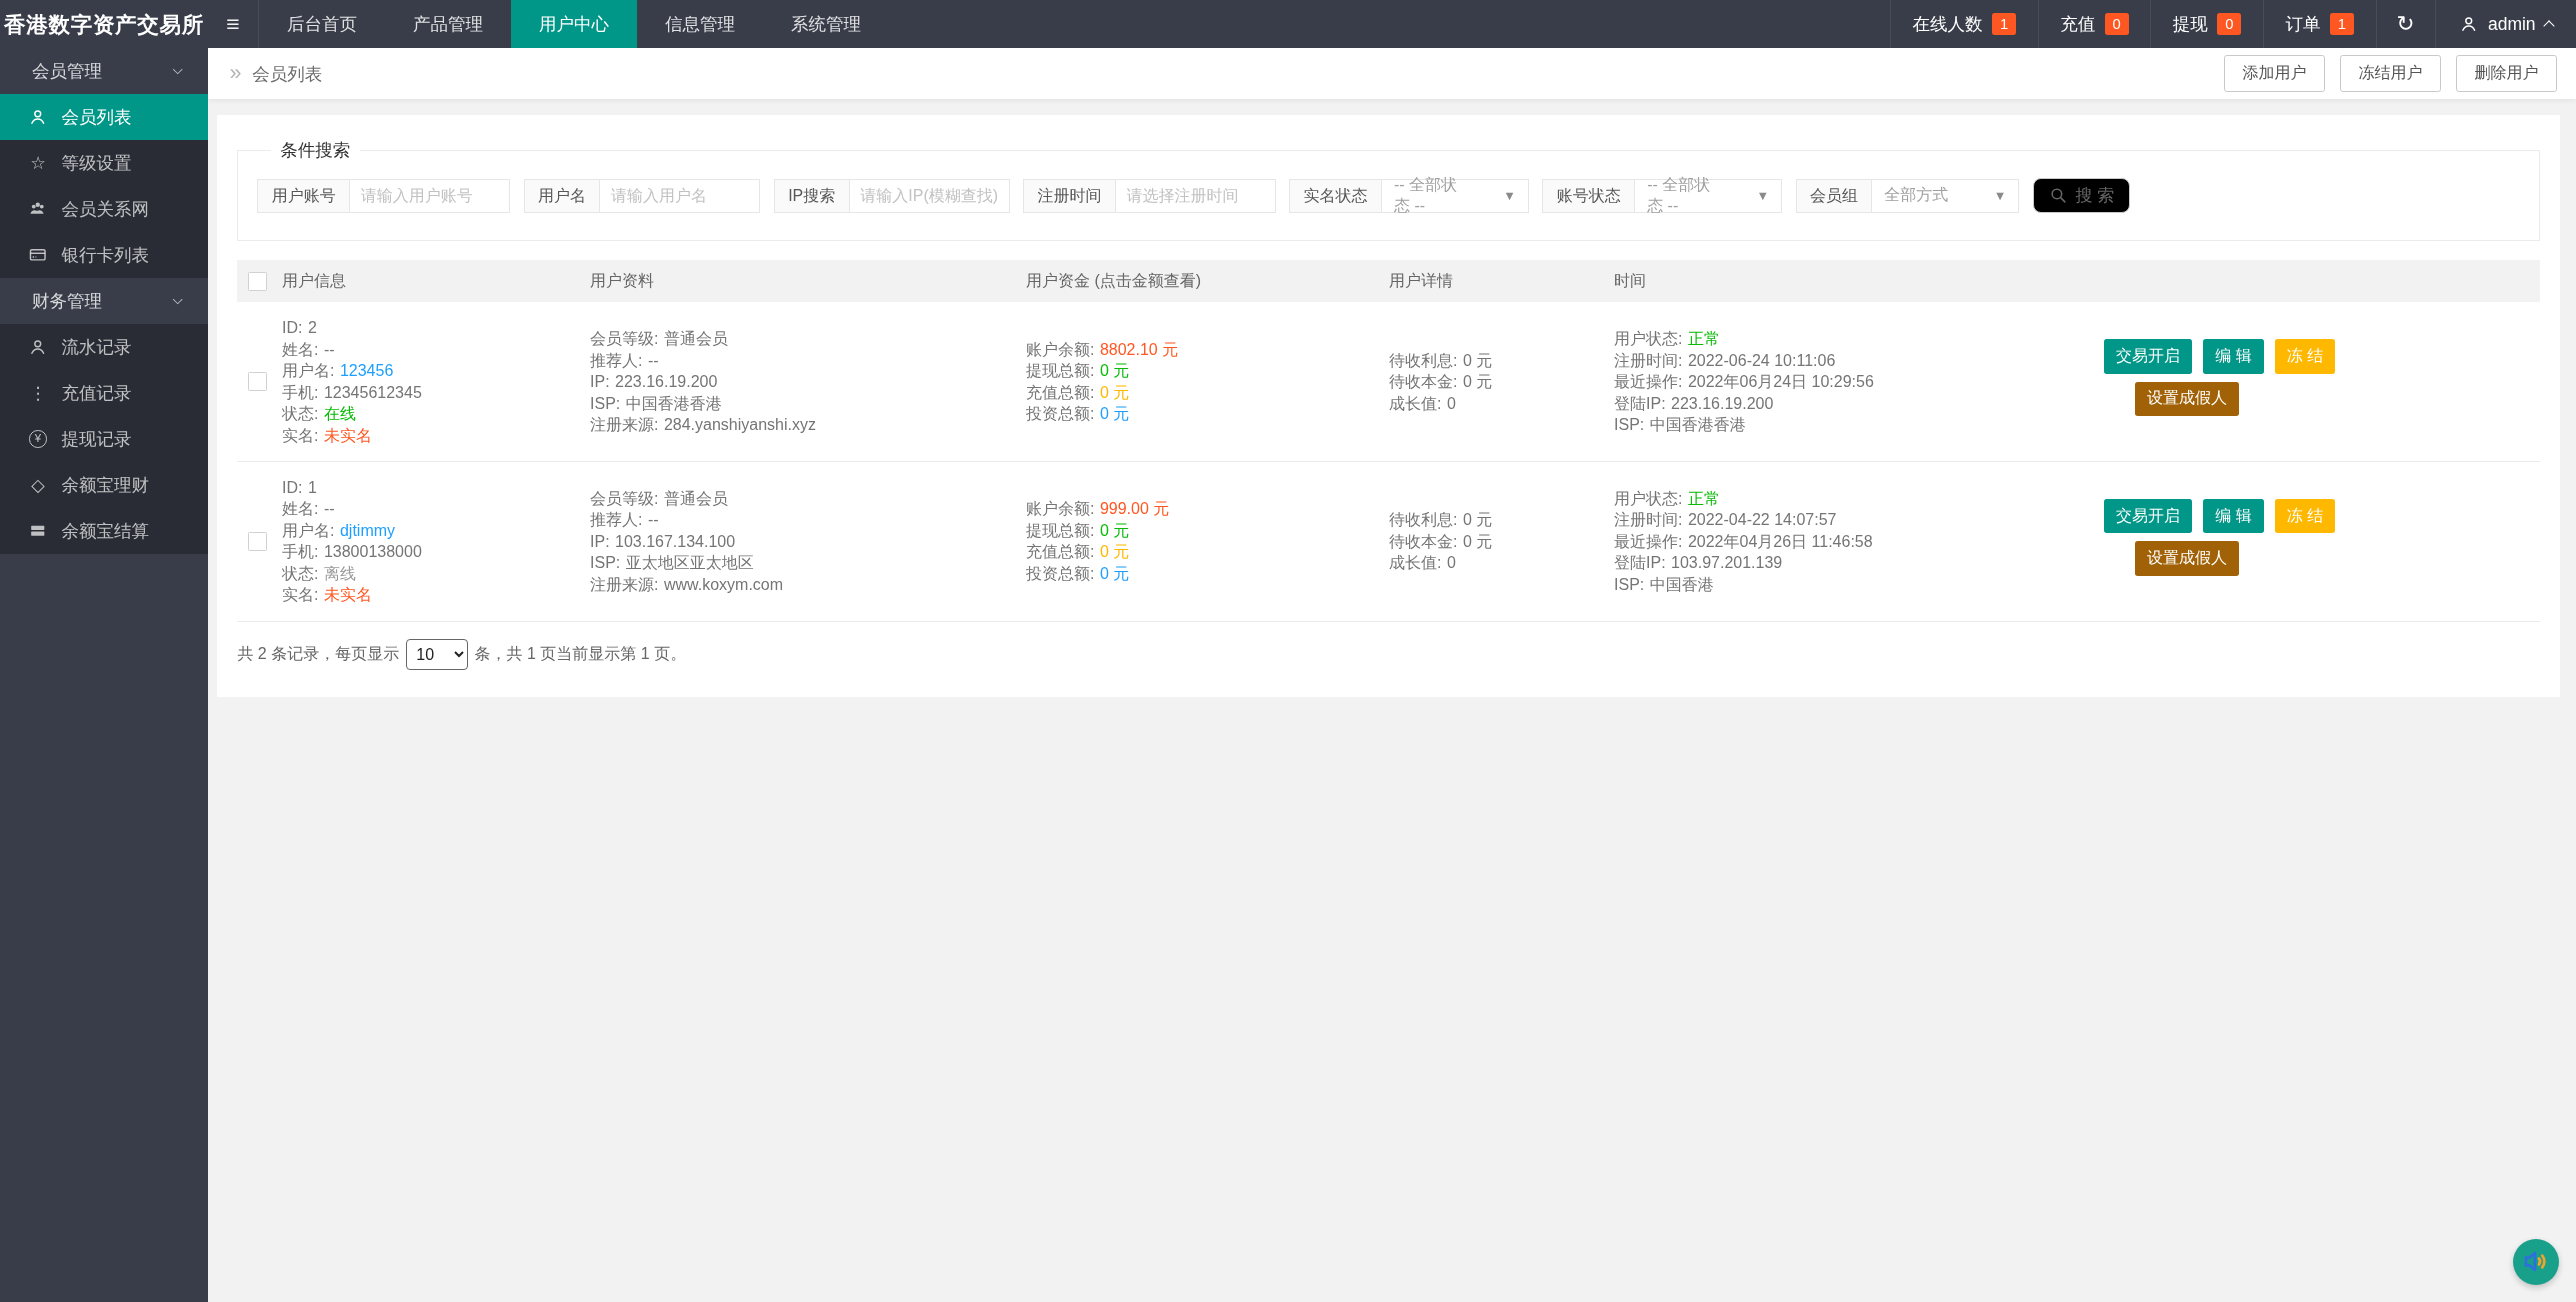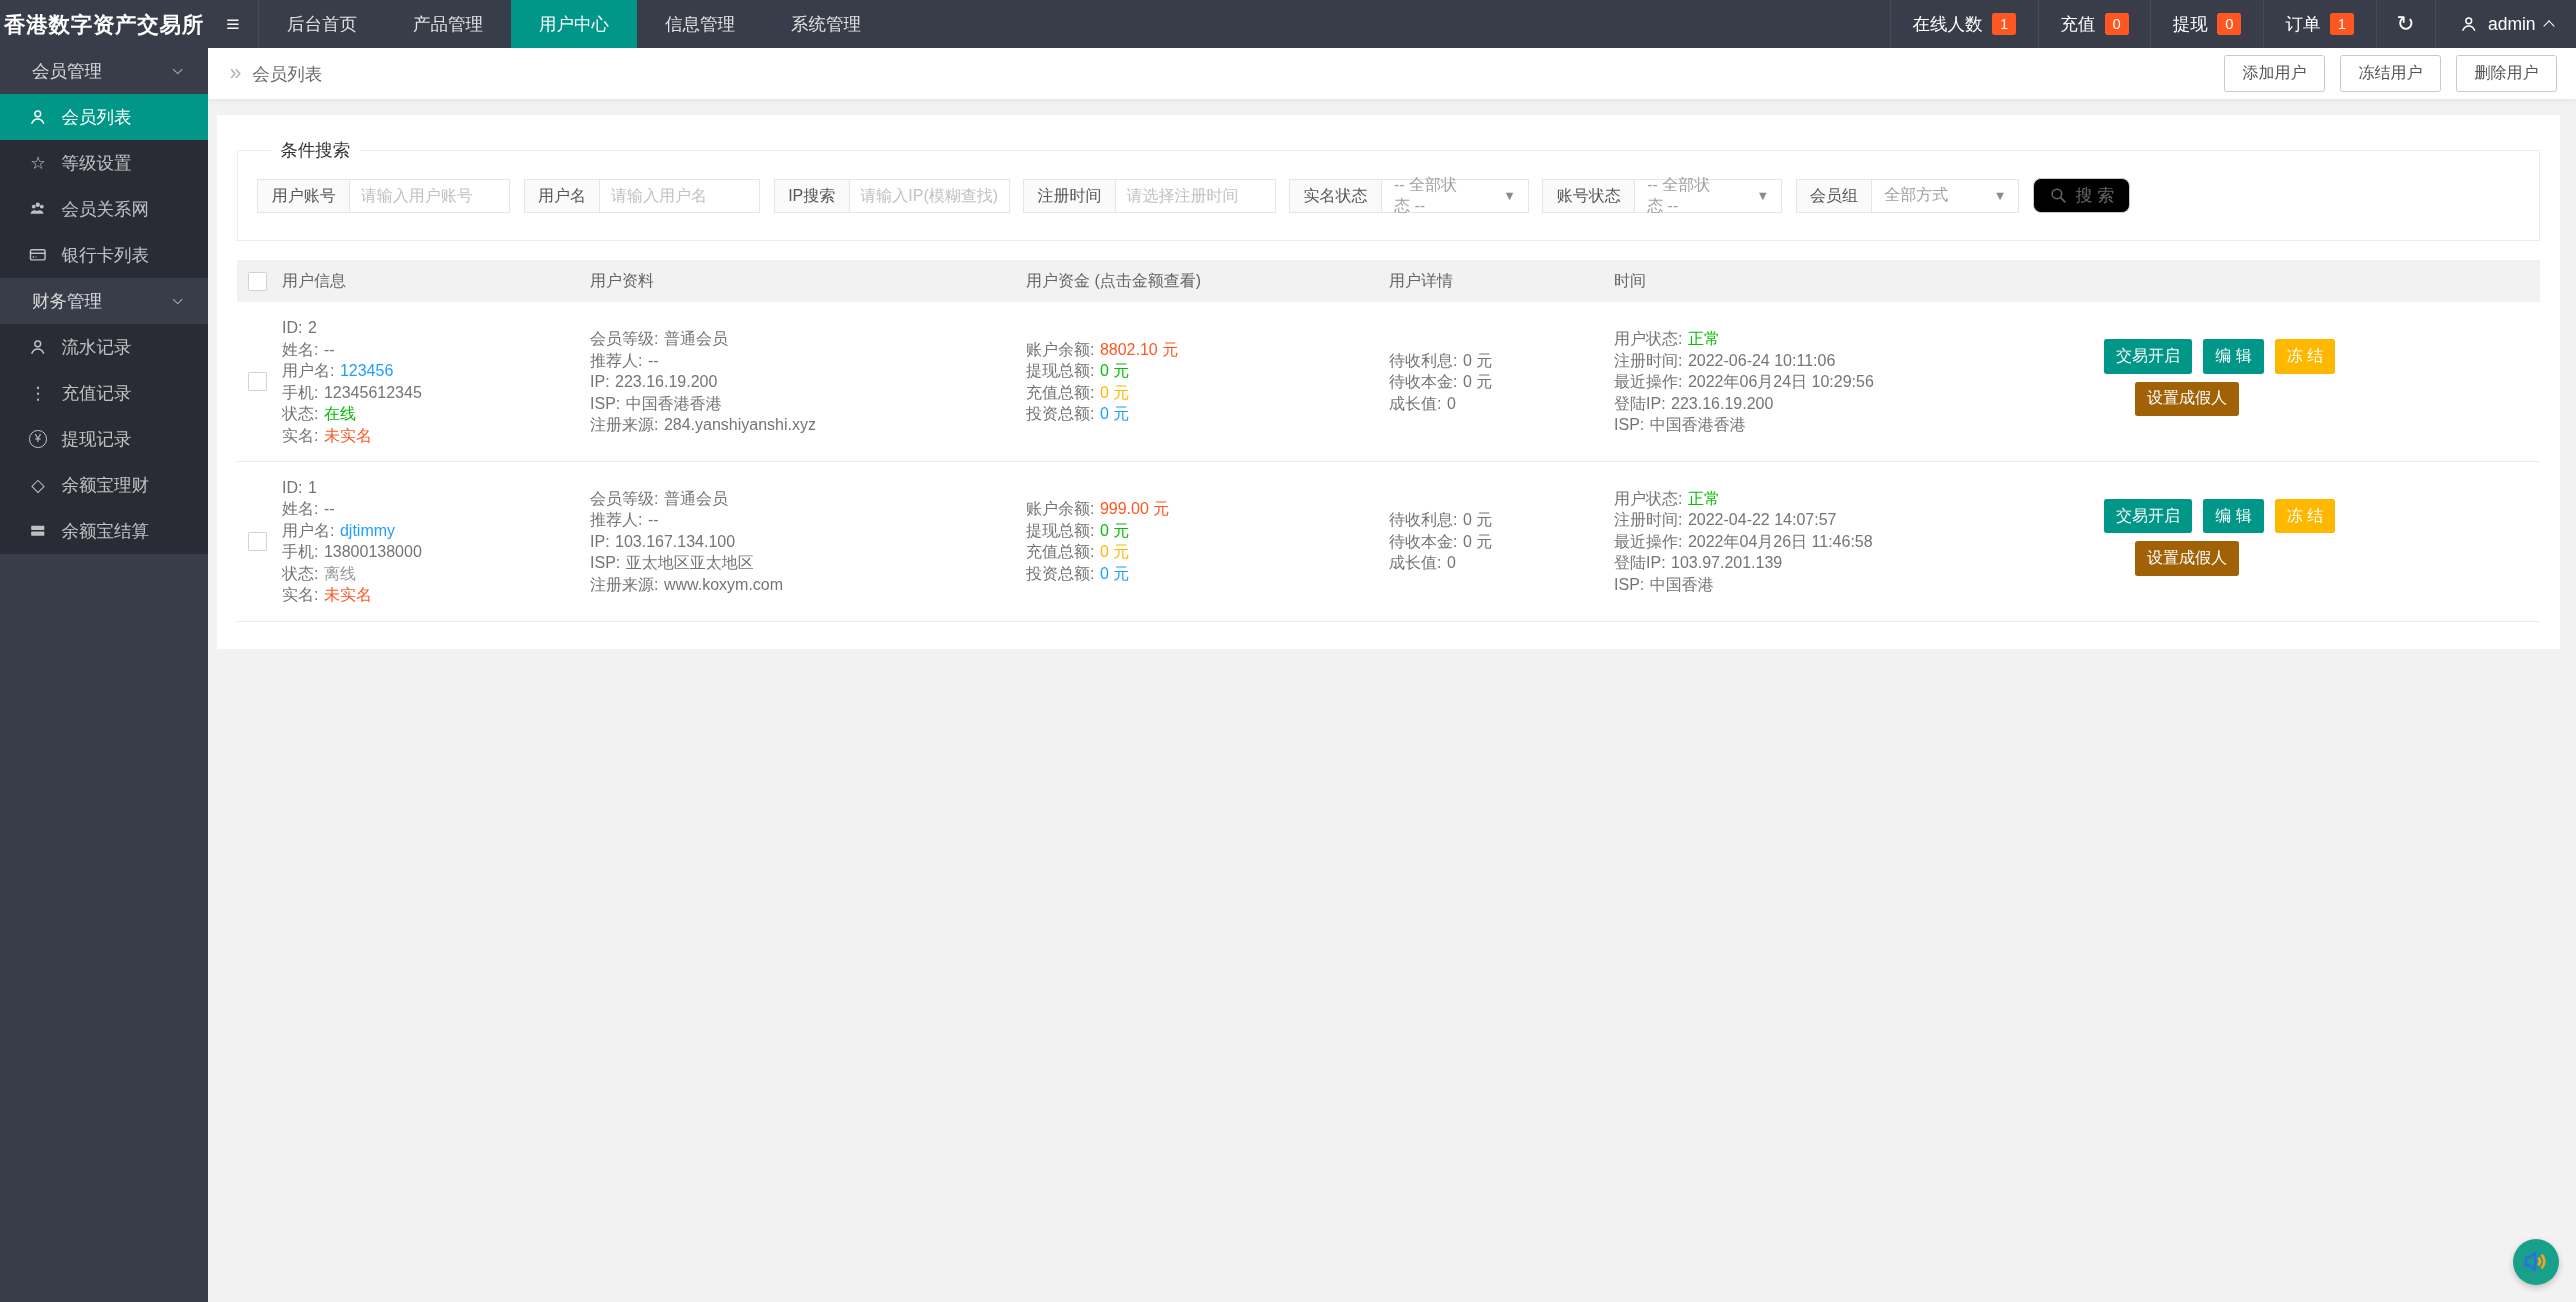--- a/index.html
+++ b/index.html
@@ -413,20 +413,27 @@
               <button class="act-btn bg-amber">冻 结</button>
             </div>
             <div>
               <button class="act-btn bg-red">设置成假人</button>
             </div>
           </td>
         </tr>
       </tbody>
     </table>
 
+    <div class="pagination">
+      <span>共 2 条记录，每页显示</span>
+      <select>
+        <option>10</option>
+      </select>
+      <span>条，共 1 页当前显示第 1 页。</span>
+    </div>
 
   </div>
 </div>
 
 <div class="float-btn">
   <svg viewBox="0 0 24 24" fill="none" stroke-linecap="round" stroke-linejoin="round">
     <path d="M11.5 4.5L6.8 8.5H3.5v7h3.3l4.7 4z" stroke="#2E6FDE" stroke-width="2.4"></path>
     <path d="M15 9.3a4.2 4.2 0 0 1 0 5.4" stroke="#F0A32D" stroke-width="2.4"></path>
     <path d="M18 6.8a8.2 8.2 0 0 1 0 10.4" stroke="#F0A32D" stroke-width="2.4"></path>
   </svg>

